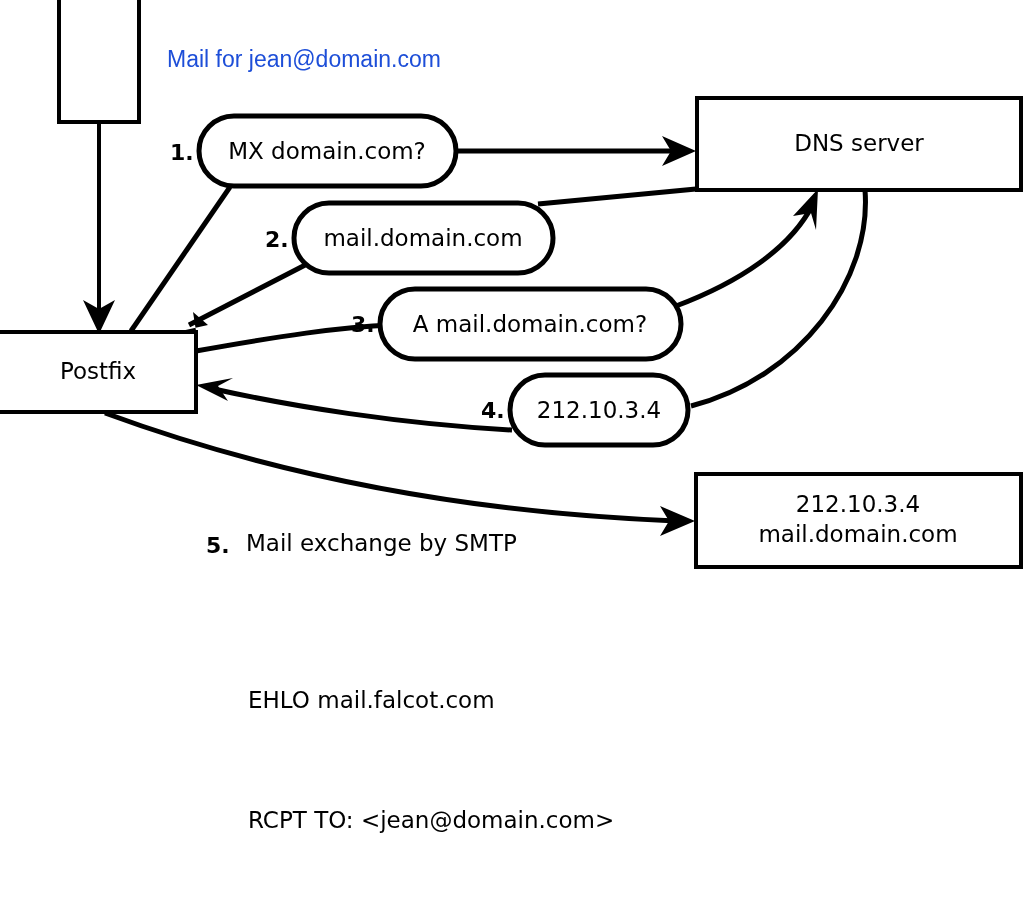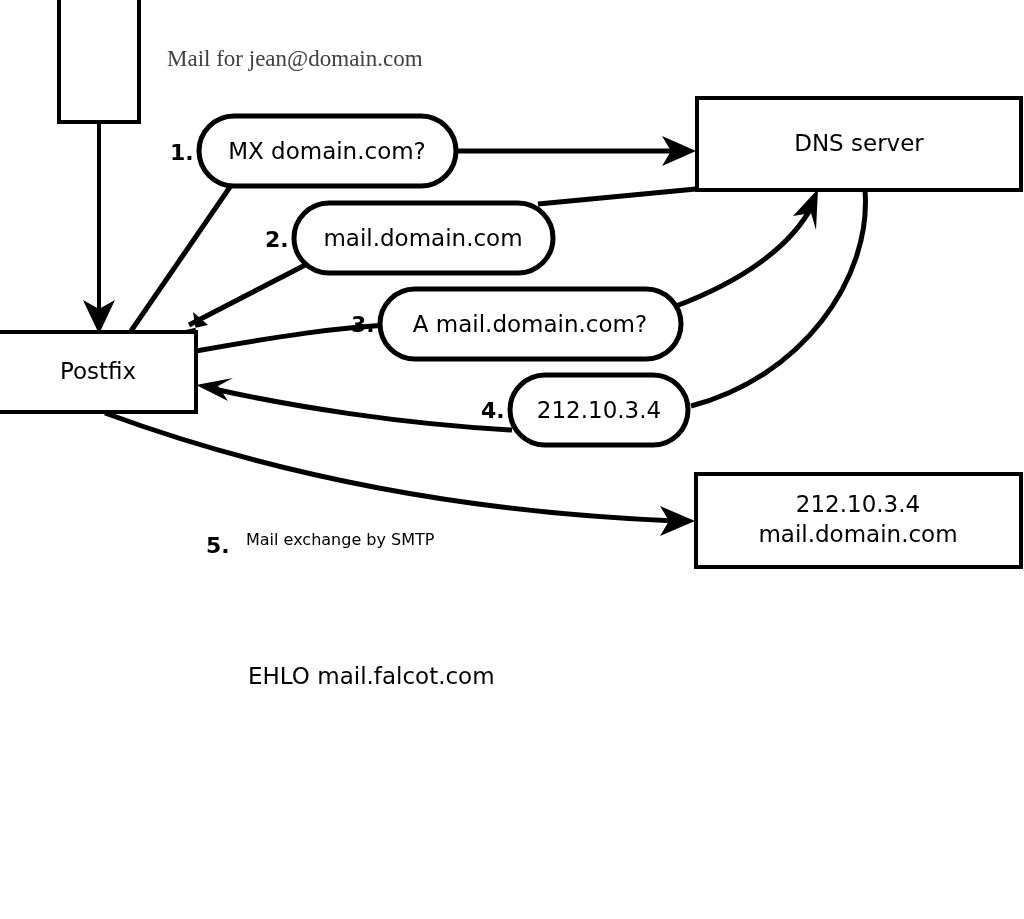--- a/index.html
+++ b/index.html
@@ -68,47 +68,48 @@
   .step-num {
     position: absolute;
     font-family: "DejaVu Sans", "Liberation Sans", sans-serif;
     font-size: 22px;
     font-weight: bold;
     color: #000000;
     white-space: nowrap;
   }
   .caption-text {
     position: absolute;
-    font-family: Liberation Serif, serif;
-    font-size: 23px;
-    color: #404040;
+    font-family: Liberation Sans, sans-serif;
+    font-size: 23px;
+    color: #1d4ed8;
     white-space: nowrap;
   }
   #smtp-label {
     position: absolute;
     left: 246px;
     top: 530px;
     font-family: "DejaVu Sans", "Liberation Sans", sans-serif;
-    font-size: 16px;
+    font-size: 23px;
     color: #000000;
     white-space: nowrap;
   }
   #transcript {
     position: absolute;
     left: 248px;
     top: 596px;
     font-family: "DejaVu Sans", "Liberation Sans", sans-serif;
     font-size: 23px;
     line-height: 32px;
     color: #000000;
     white-space: pre;
   }
   .transcript-line {
     white-space: pre;
     min-height: 32px;
+    margin-top: 24px;
   }
 </style>
 </head>
 <body>
 
 <div id="diagram-root">
 
   <svg id="diagram-svg" viewBox="0 0 1024 919">
 
     <g>
@@ -208,20 +209,21 @@
   <div class="step-num" style="left:481px; top:398px;">4.</div>
 
   <div class="step-num" style="left:206px; top:533px;">5.</div>
 
   <div class="caption-text" style="left:167px; top:46px;">Mail for jean@domain.com</div>
 
   <div id="smtp-label">Mail exchange by SMTP</div>
 
   <div id="transcript">
     <div class="transcript-line">EHLO mail.falcot.com</div>
+    <div class="transcript-line">RCPT TO: &lt;jean@domain.com&gt;</div>
     
     
     
     
     
     
     
   </div>
 
 </div>

